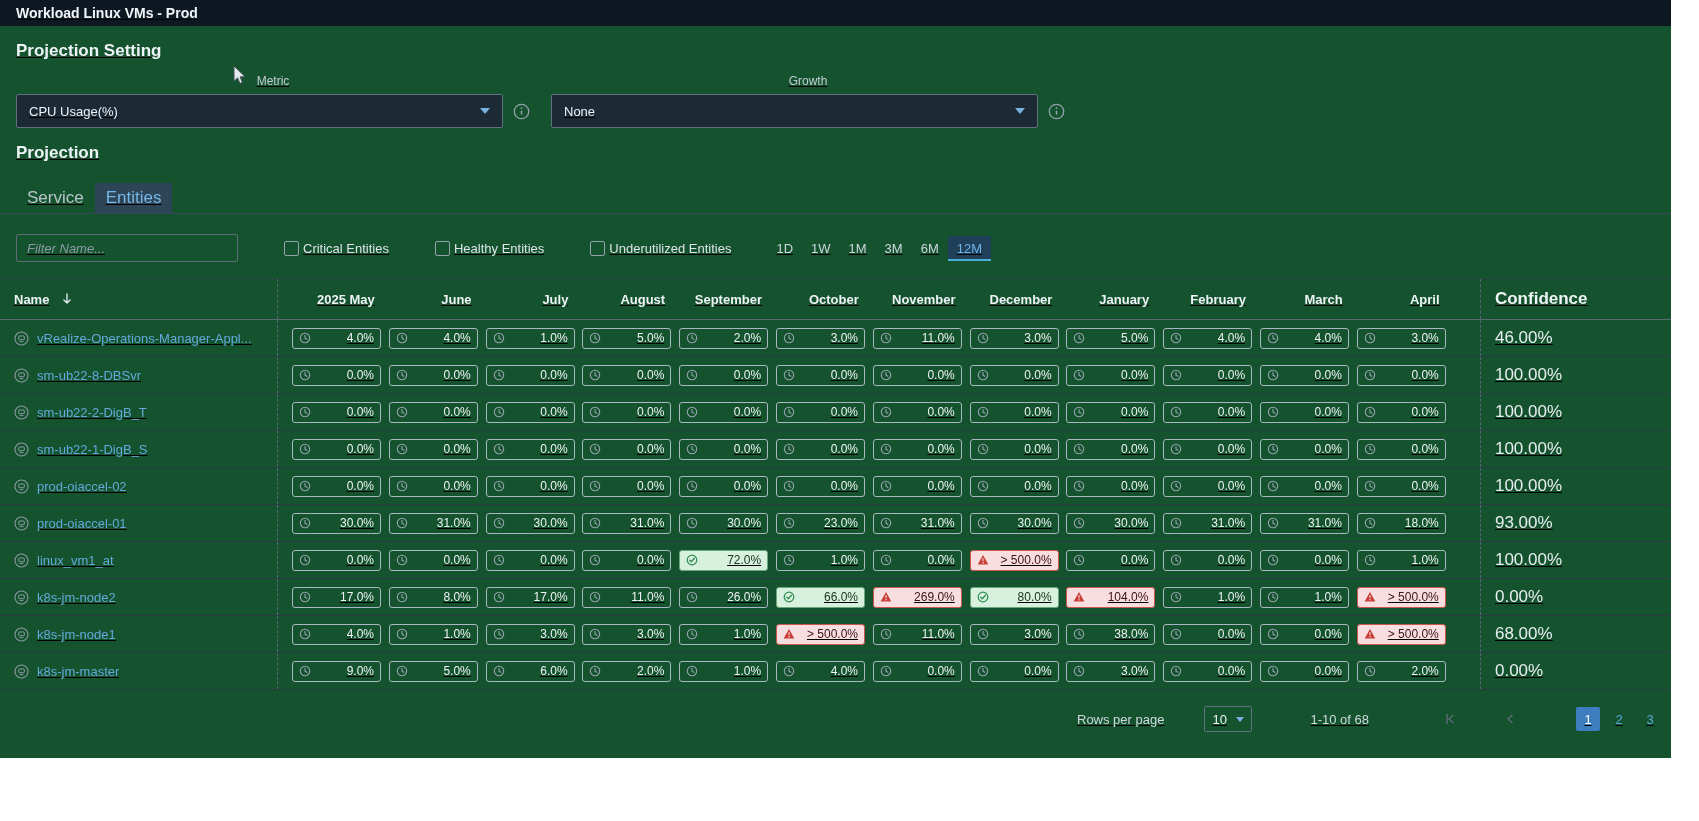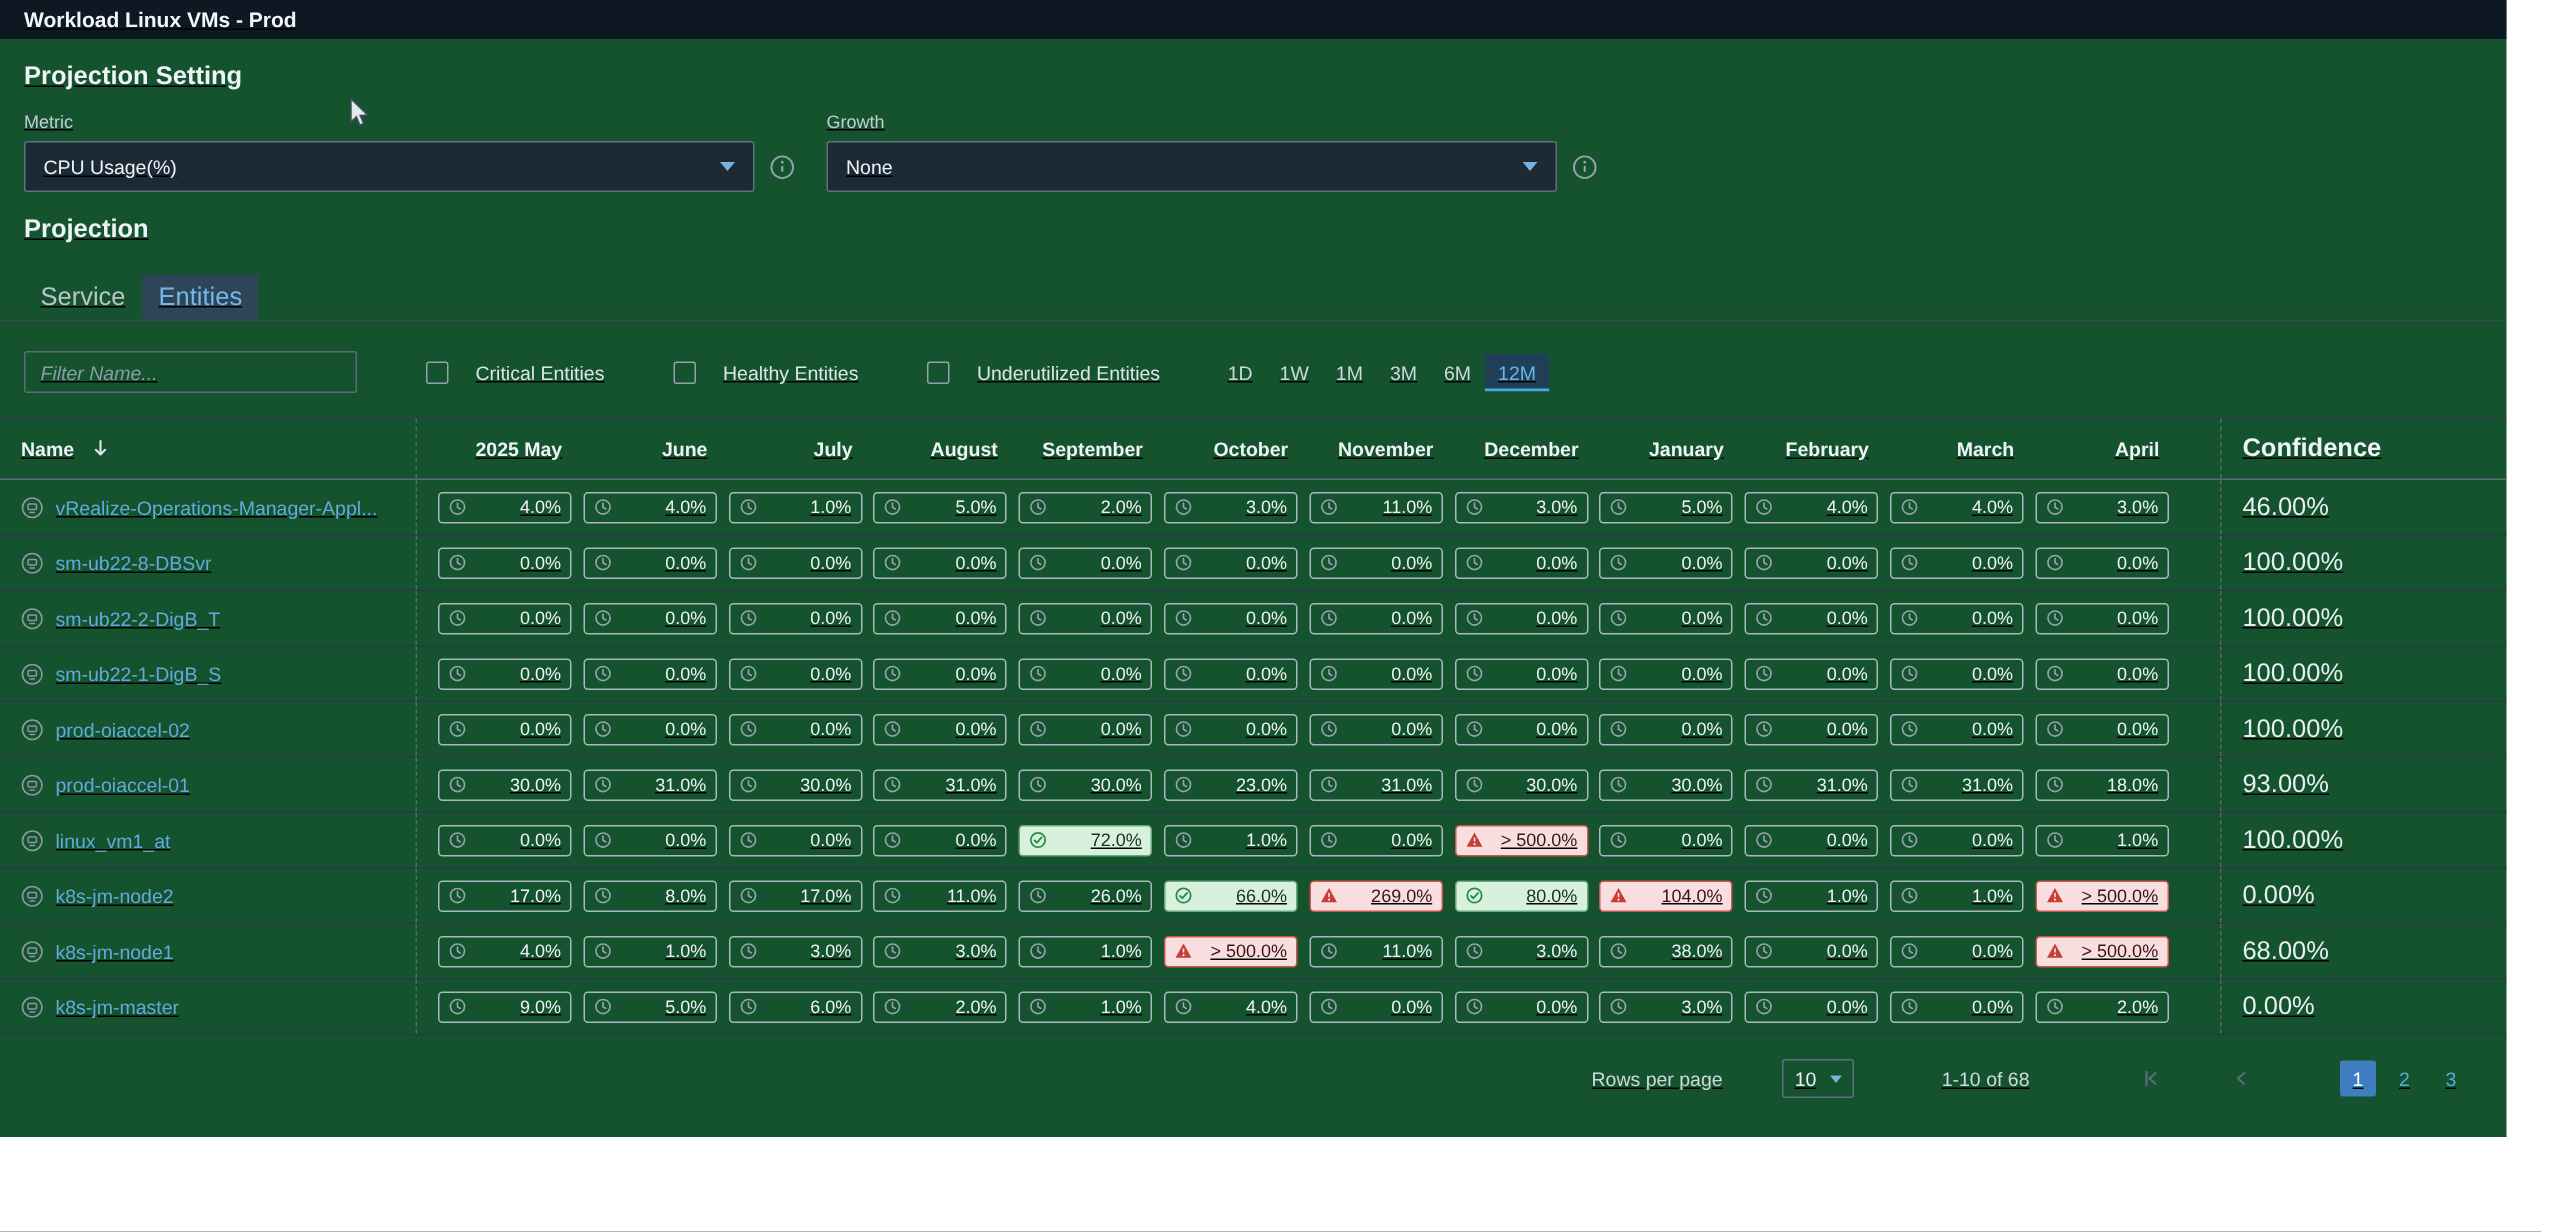--- a/index.html
+++ b/index.html
@@ -8,39 +8,39 @@
   .screen { position:relative; width:1699px; height:821px; background:#ffffff; }
   .widget { width:1671px; height:758px; background:#14532d; overflow:hidden;text-decoration:underline; }
 
   .titlebar { height:26px; background:#0d1822; display:flex; align-items:center; padding:0 16px; }
   .titlebar .t { color:#f2f6f9; font-size:14px; font-weight:bold; }
 
   h2.section { color:#eef3f7; font-size:17px; font-weight:600; margin:15px 0 0 16px; }
 
   .form-row { display:flex; margin:13px 0 0 16px; }
   .field + .field { margin-left:21px; }
-  .flabel { display:block; color:#c2cdd6; font-size:12px; margin-bottom:6px; }
+  .flabel { display:block; color:#c2cdd6; font-size:12px; margin-bottom:6px;text-align:center; }
   .selectwrap { display:flex; align-items:center; }
   .select { width:487px; height:34px; border:1px solid #5f7080; border-radius:2px; background:#1c2a36;
             display:flex; align-items:center; justify-content:space-between; padding:0 12px;
             color:#eef3f7; font-size:13px; cursor:pointer; }
   .caret { width:0; height:0; border-left:5px solid transparent; border-right:5px solid transparent; border-top:6px solid #79b2df; }
   .smcaret { width:0; height:0; border-left:4px solid transparent; border-right:4px solid transparent; border-top:5px solid #79b2df; }
   .info { margin-left:10px; display:flex; cursor:pointer; }
 
   .tabbar { display:flex; border-bottom:1px solid #36475a; padding-left:16px; margin-top:20px; }
   .tab { padding:5px 11px; font-size:17px; color:#b9c4cd; cursor:pointer; }
   .tab.active { background:#2e4558; color:#74b7e8; }
 
   .filter-row { display:flex; align-items:center; margin:20px 16px 0 16px; }
   .filter-input { width:222px; height:28px; background:transparent; border:1px solid #5c6c79; border-radius:2px;
                   color:#e8eef2; font-size:13px; padding:0 10px; outline:none; font-family:"Liberation Sans",sans-serif; }
   .filter-input::placeholder { color:#8d9ba6; font-style:italic; }
   .cbgroup { display:flex; gap:46px; margin-left:46px; }
-  .cb { display:flex; align-items:center; gap:18px; cursor:pointer; }
+  .cb { display:flex; align-items:center; gap:4px; cursor:pointer; }
   .cbbox { width:15px; height:15px; border:1.5px solid #93a2ad; border-radius:2px; }
   .cblabel { color:#dde5ea; font-size:13px; }
   .ranges { display:flex; align-items:center; margin-left:36px; }
   .range { padding:5px 9px; font-size:13px; color:#cdd7de; cursor:pointer; }
   .range.active { color:#6cb4e6; background:#20405a; box-shadow:inset 0 -2px 0 #4aaed9; border-radius:2px 2px 0 0; }
 
   .table { margin-top:16px;text-align:right; }
   .grid-row { display:grid; grid-template-columns:278px repeat(12, 96.8px) 40.4px 219px; align-items:center; }
   .header-row { height:42px; border-top:1px solid #2e3e4a; border-bottom:1px solid #5a6a76; color:#eef3f7; font-weight:bold; font-size:13px; }
   .data-row { height:37px; border-bottom:1px solid #2c3a46; }
@@ -56,21 +56,21 @@
           color:#eef3f6; font-size:12px; cursor:pointer; }
   .picon { display:flex; color:#95a3ae; }
   .pill.success { background:#d8f1df; border-color:#69a87a; color:#17311f; }
   .pill.success .picon { color:#2f8c4c; }
   .pill.danger { background:#f9dee0; border-color:#cc5550; color:#3a1315; }
   .pill.danger .picon { color:#c63e36; }
   .conf-cell { border-left:1px dashed #566672; padding-left:14px; height:100%; display:flex; align-items:center;
                color:#e8eef2; font-size:17px; }
   .chead { font-weight:bold; color:#eef3f7; }
 
-  .pagination { display:flex; align-items:center; justify-content:flex-end; padding:16px 25px 0 0; color:#cfd9e0; font-size:13px;gap:30px; }
+  .pagination { display:flex; align-items:center; justify-content:flex-end; padding:16px 9px 0 0; color:#cfd9e0; font-size:13px;gap:30px; }
   .rpp-label { margin-right:10px; }
   .rpp { width:48px; height:26px; border:1px solid #5f7080; border-radius:2px; display:flex; align-items:center;
          justify-content:space-between; padding:0 7px; color:#eef3f7; cursor:pointer; margin-right:28px; }
   .range-text { margin-right:44px; }
   .navicon { display:flex; margin-right:16px; cursor:pointer; }
   .pages { display:flex; align-items:center; margin-left:6px; }
   .page { min-width:24px; height:24px; display:flex; align-items:center; justify-content:center; font-size:13px;
           color:#5aa7e0; cursor:pointer; border-radius:2px; margin-left:7px; }
   .page.active { background:#3e7dc0; color:#ffffff; }
 

